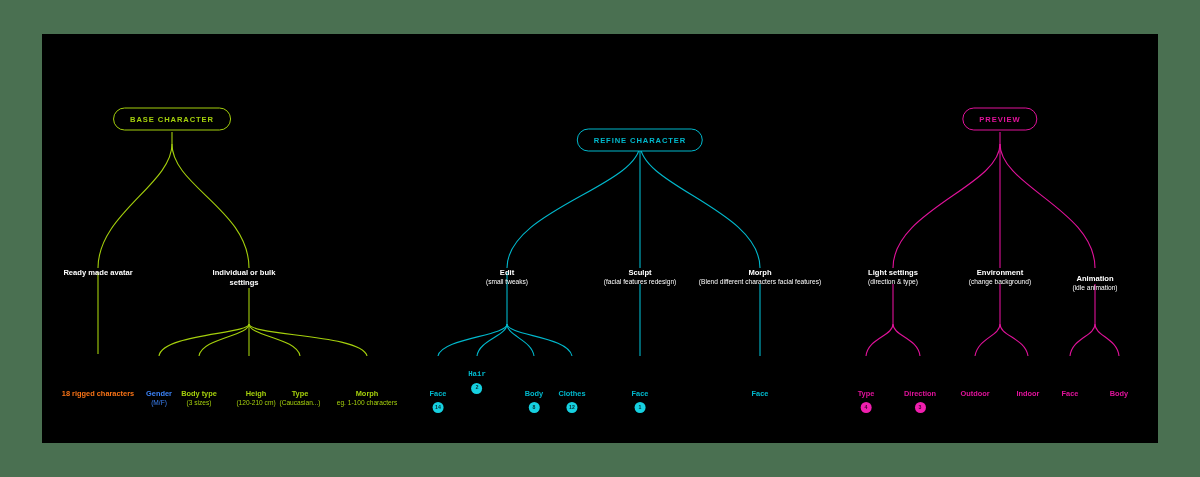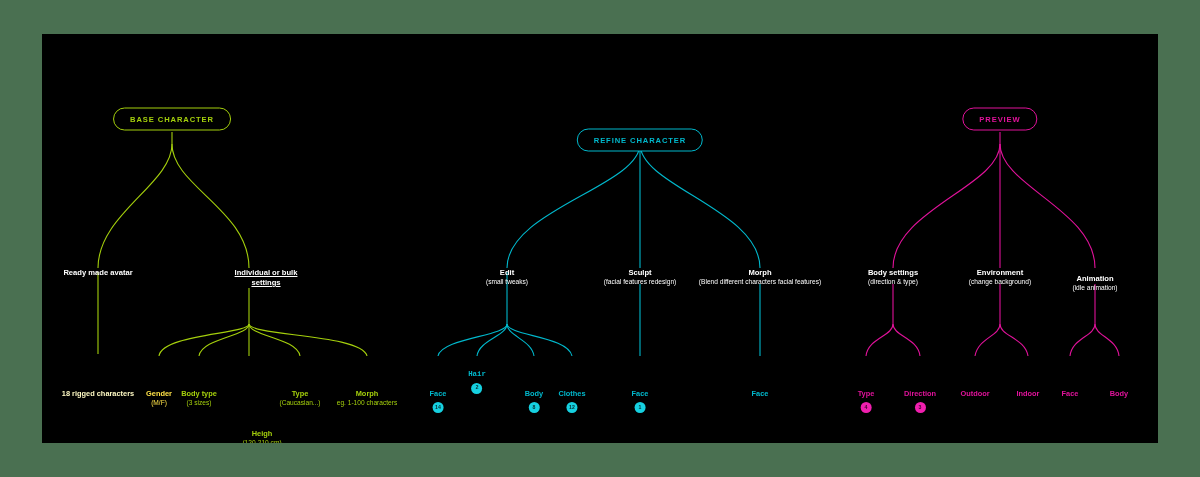--- a/index.html
+++ b/index.html
@@ -114,37 +114,37 @@
       <path d="M1053,290 C1053,302 1030,304 1028,322"></path>
       <path d="M1053,290 C1053,302 1075,304 1077,322"></path>
     </g>
   </svg>
 
   <div class="pill" style="left:130px;top:85px;color:#a4cf0c;border-color:#a4cf0c;">BASE CHARACTER</div>
 
   <div class="node white" style="left:56px;top:234px;">
     <div class="t">Ready made avatar</div>
   </div>
-  <div class="node white" style="left:224px;top:234px;text-decoration:underline;">
+  <div class="node white" style="left:202px;top:234px;">
     <div class="t">Individual or bulk</div>
     <div class="t">settings</div>
   </div>
 
-  <div class="leaf" style="left:56px;top:355px;color:#fef9c3;">
+  <div class="leaf" style="left:56px;top:355px;color:#f97316;">
     <div class="t">18 rigged characters</div>
   </div>
-  <div class="leaf" style="left:117px;top:355px;color:#fde047;">
+  <div class="leaf" style="left:117px;top:355px;color:#3b82f6;">
     <div class="t">Gender</div>
     <div class="s">(M/F)</div>
   </div>
   <div class="leaf" style="left:157px;top:355px;color:#a4cf0c;">
     <div class="t">Body type</div>
     <div class="s">(3 sizes)</div>
   </div>
-  <div class="leaf" style="left:220px;top:355px;color:#a4cf0c;margin-top:40px;">
+  <div class="leaf" style="left:214px;top:355px;color:#a4cf0c;">
     <div class="t">Heigh</div>
     <div class="s">(120-210 cm)</div>
   </div>
   <div class="leaf" style="left:258px;top:355px;color:#a4cf0c;">
     <div class="t">Type</div>
     <div class="s">(Caucasian...)</div>
   </div>
   <div class="leaf" style="left:325px;top:355px;color:#a4cf0c;">
     <div class="t">Morph</div>
     <div class="s">eg. 1-100 characters</div>
@@ -185,21 +185,21 @@
     <div class="t">Face</div>
     <span class="badge" style="background:#16d0e0;">1</span>
   </div>
   <div class="leaf" style="left:718px;top:355px;color:#00b8cc;">
     <div class="t">Face</div>
   </div>
 
   <div class="pill" style="left:958px;top:85px;color:#e0129a;border-color:#e0129a;">PREVIEW</div>
 
   <div class="node white" style="left:851px;top:234px;">
-    <div class="t">Body settings</div>
+    <div class="t">Light settings</div>
     <div class="s">(direction &amp; type)</div>
   </div>
   <div class="node white" style="left:958px;top:234px;">
     <div class="t">Environment</div>
     <div class="s">(change background)</div>
   </div>
   <div class="node white" style="left:1053px;top:240px;">
     <div class="t">Animation</div>
     <div class="s">(idle animation)</div>
   </div>

